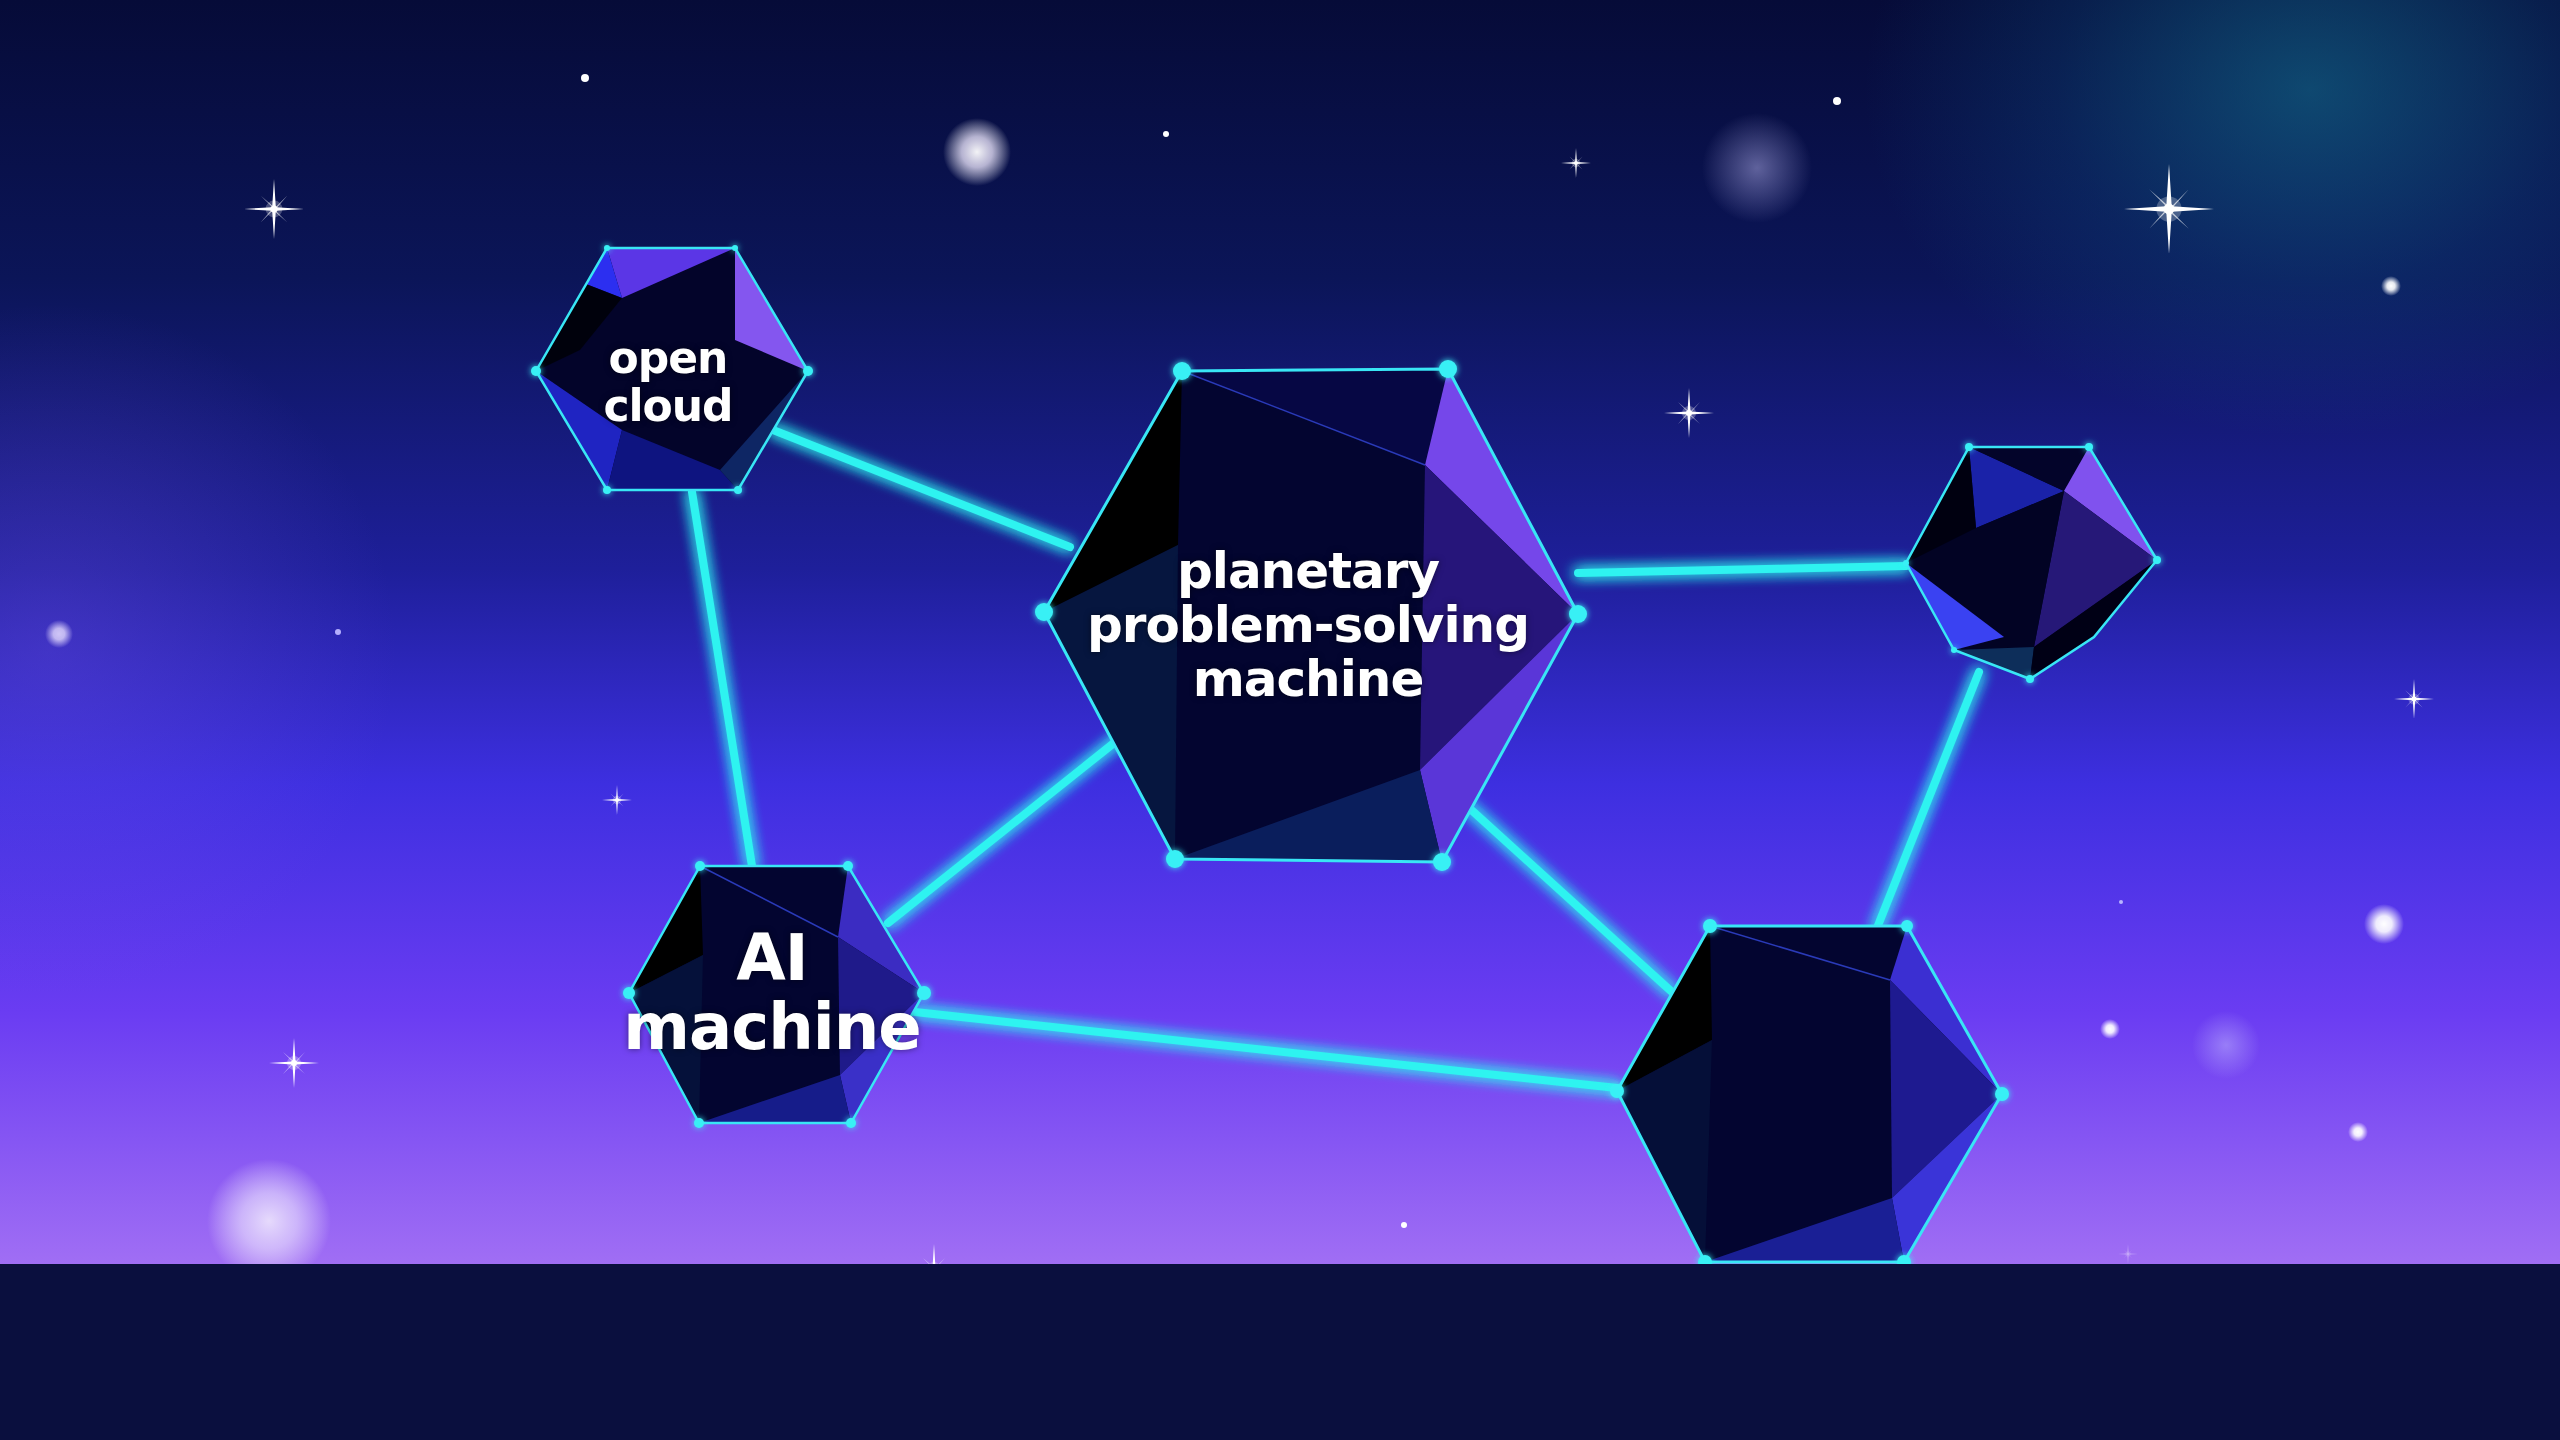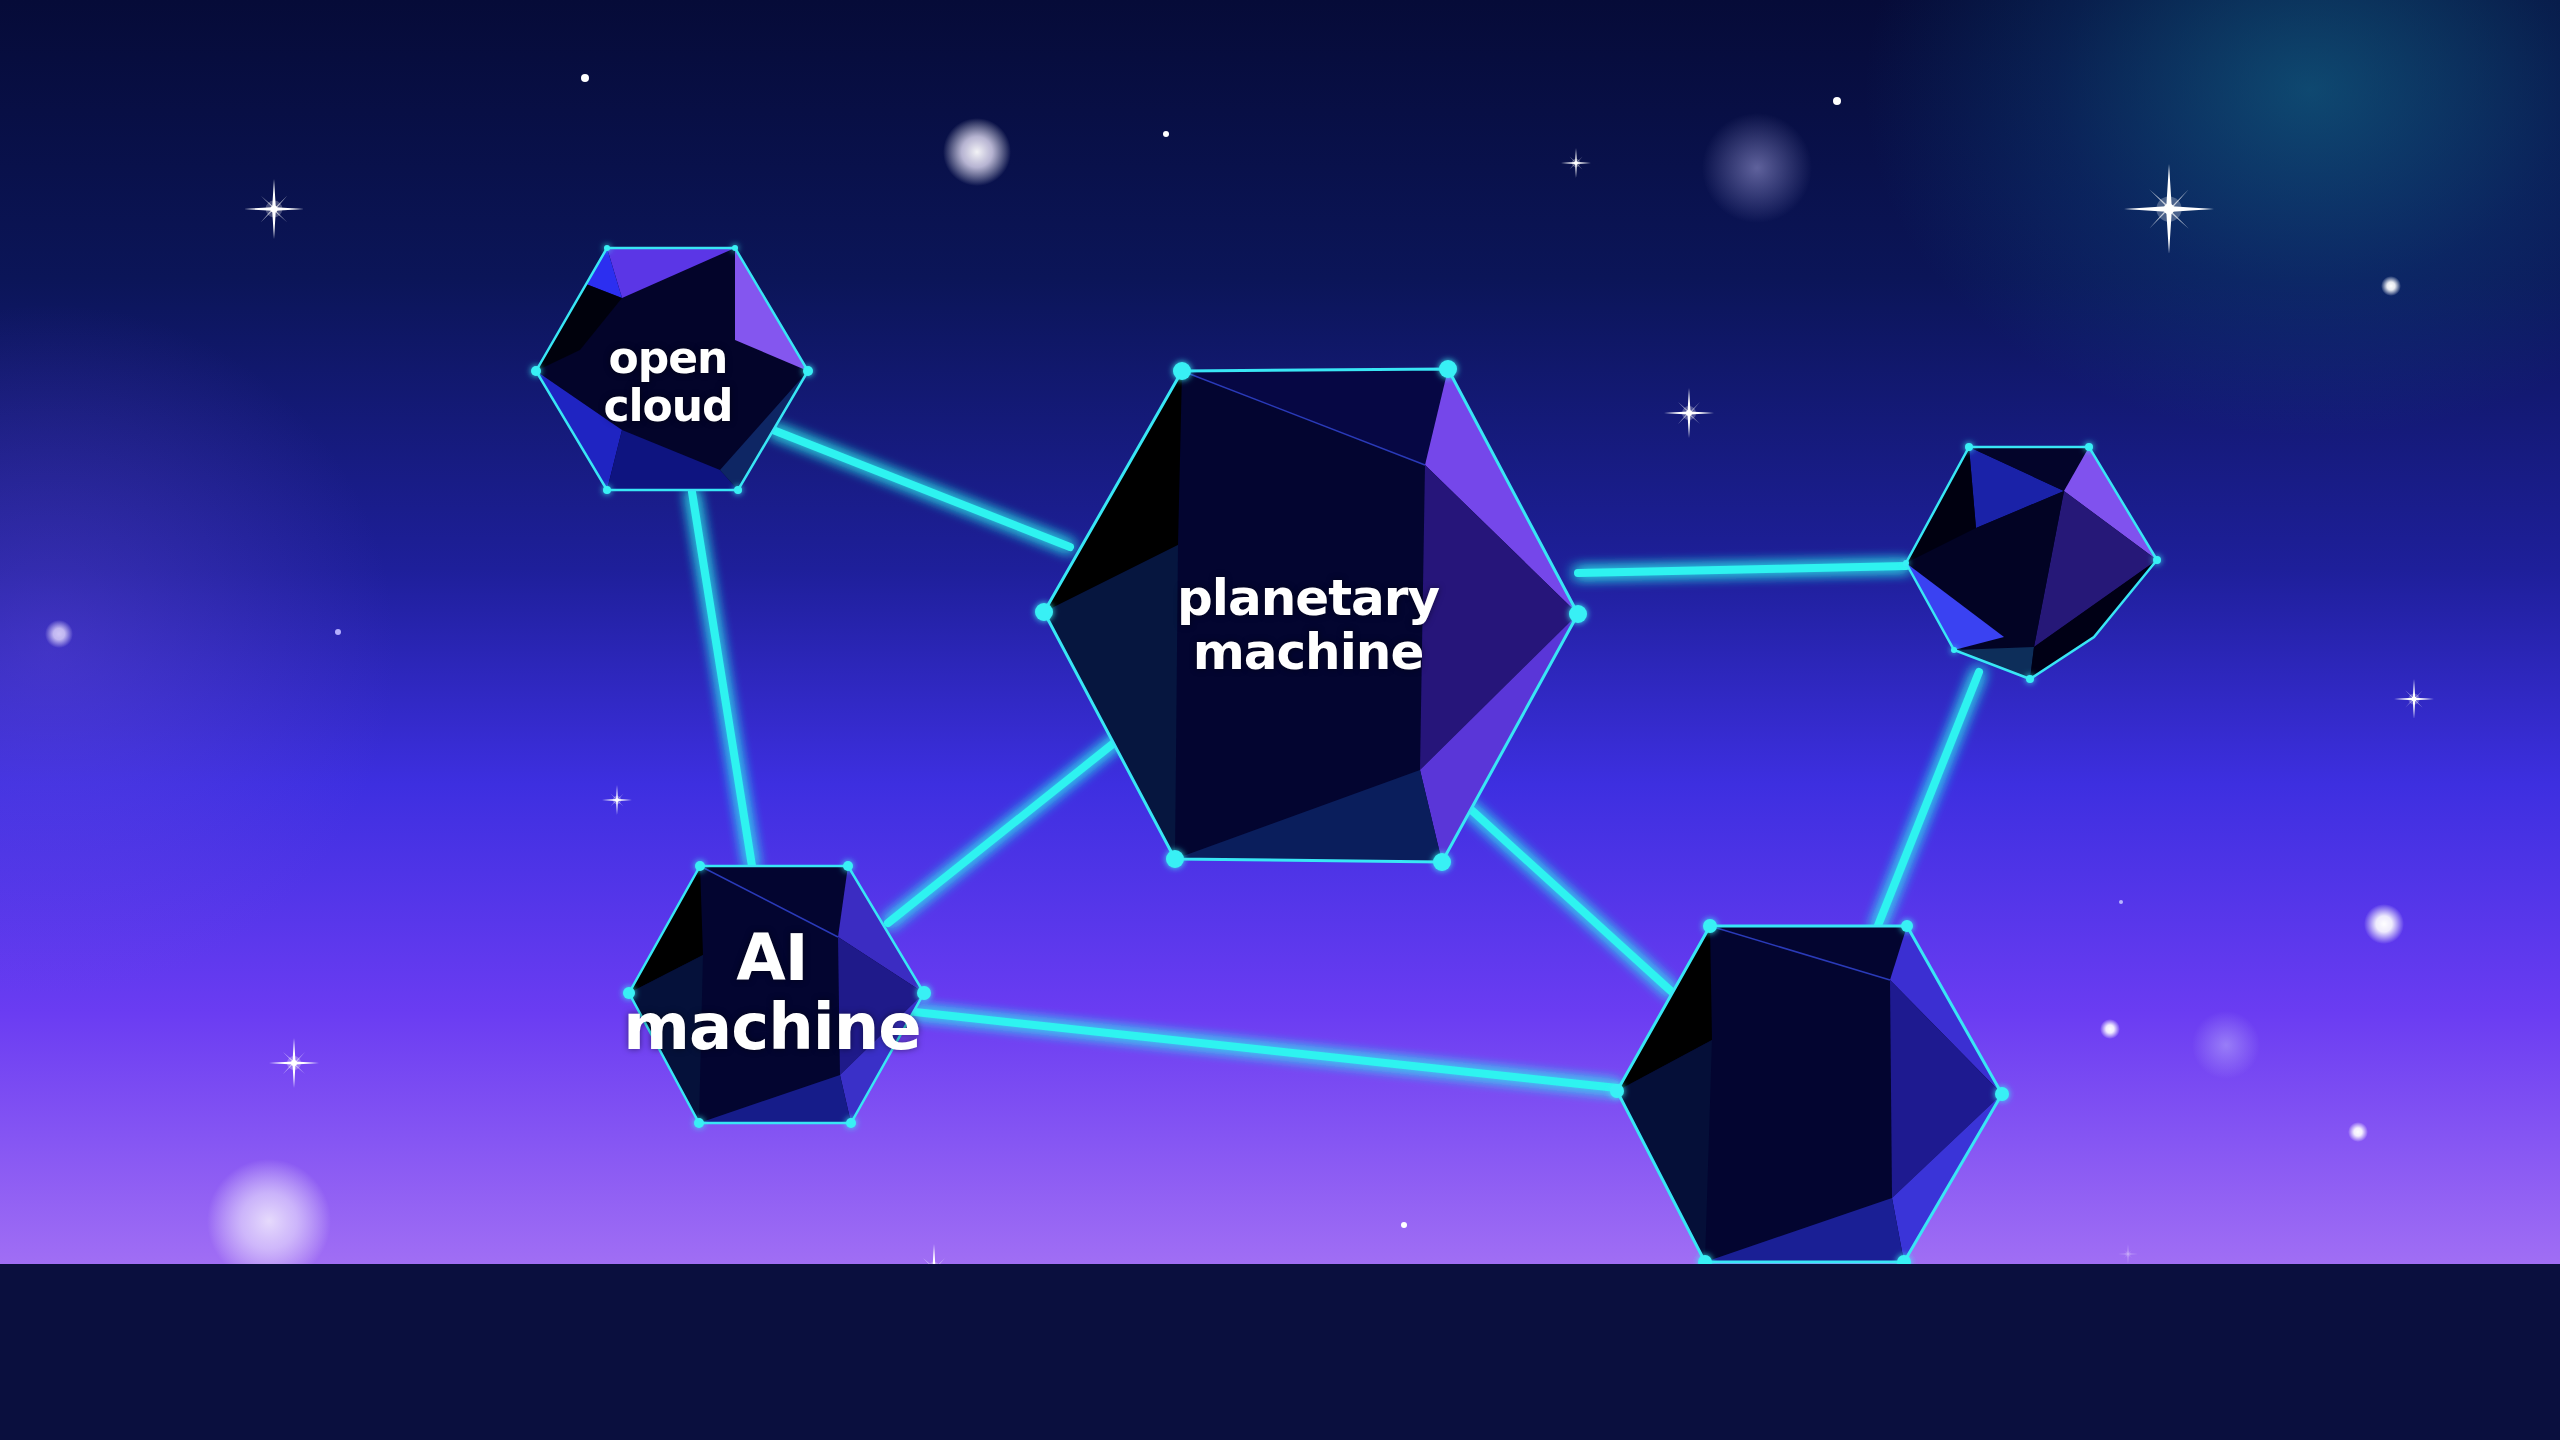--- a/index.html
+++ b/index.html
@@ -227,20 +227,21 @@
     </g>
   </svg>
 
   <div class="node-label" style="left:668px; top:382px; font-size:44px;">
     <span>open</span>
     <span>cloud</span>
   </div>
 
   <div class="node-label" style="left:1308px; top:625px; font-size:50px;">
     <span>planetary</span>
+    <span>problem-solving</span>
     <span>machine</span>
   </div>
 
   <div class="node-label" style="left:772px; top:993px; font-size:64px;">
     <span>AI</span>
     <span>machine</span>
   </div>
 
 
 </div>

